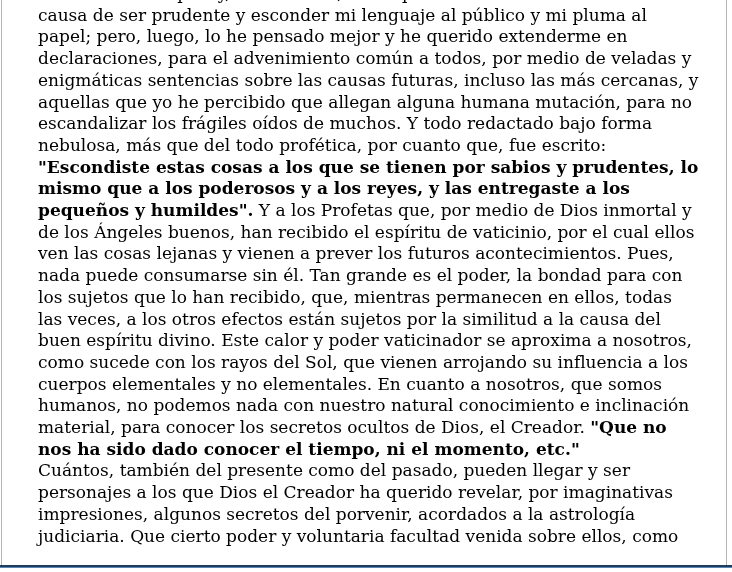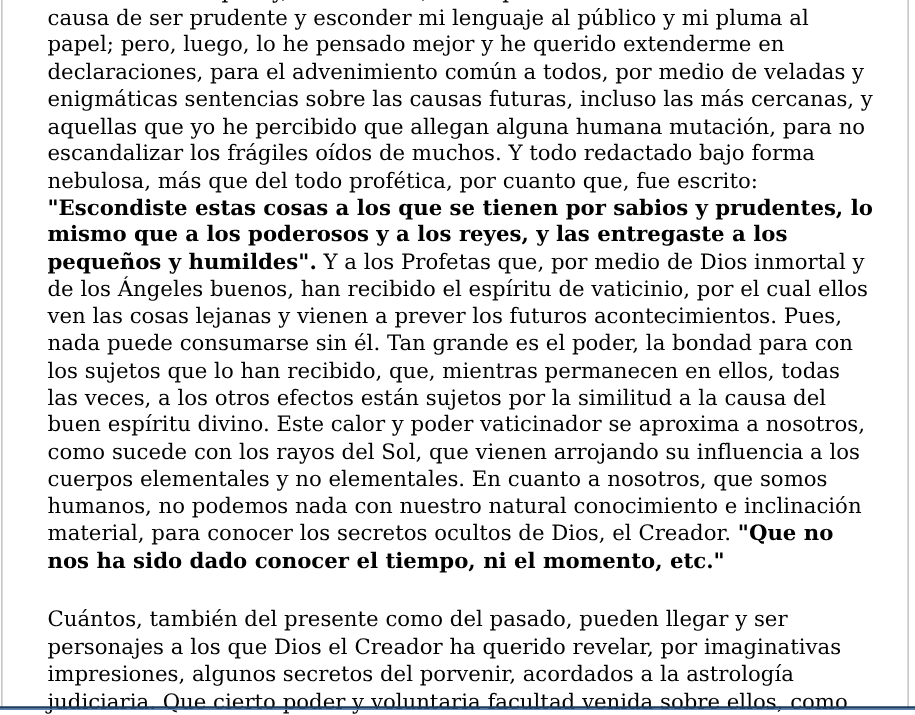--- a/index.html
+++ b/index.html
@@ -30,21 +30,21 @@
     color: #000000;
     font-size: 17px;
     line-height: 21.7px;
     text-align: left;
   }
   .partial {
     white-space: nowrap;
     overflow: hidden;
   }
   p.para { margin: 0; }
-  p.para + p.para { margin-top: 26px; }
+  p.para + p.para { }
   .b { font-weight: bold; }
 </style>
 </head>
 <body>
 
 <div class="edge-line edge-left"></div>
 <div class="edge-line edge-right"></div>
 
 <div class="content">
   <div class="partial">huellen con sus pies y, volviéndose, os despedacen. Esta ha sido la</div>

